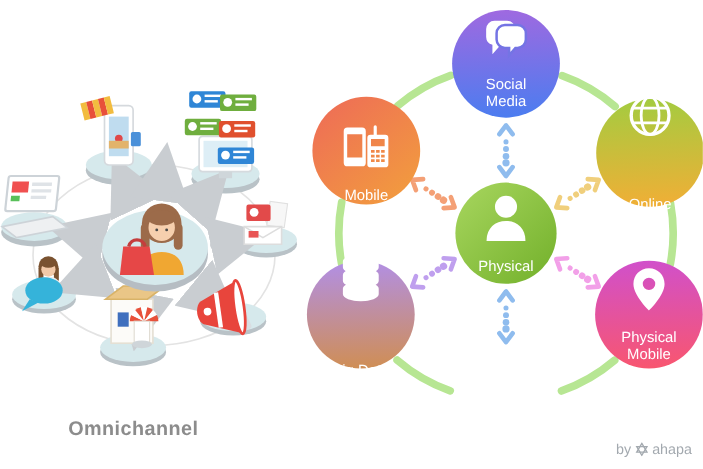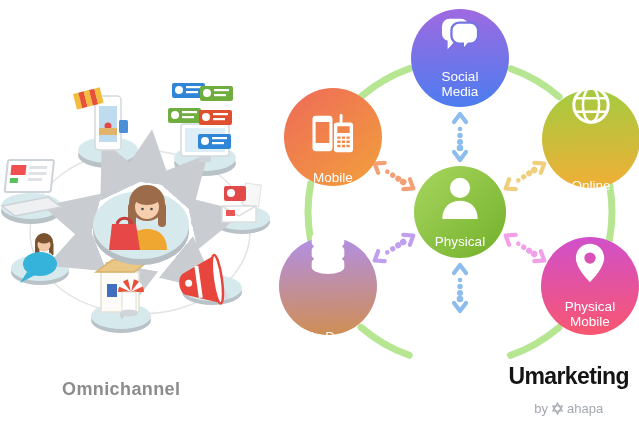--- a/index.html
+++ b/index.html
@@ -341,21 +341,20 @@
     <span class="node-icon">
       <svg width="46" height="44" viewBox="0 0 46 46">
         <circle cx="23" cy="13.5" r="10.5" fill="#fff"></circle>
         <path d="M4.5 46 c0-12.5 8.3-19 18.5-19 s18.5 6.5 18.5 19 z" fill="#fff"></path>
       </svg>
     </span>
     <span class="node-label">Physical</span>
   </div>
 
   <div class="logo">
-    <div class="logo-brand">Umarketing</div>
     <div class="logo-byline">
       <span>by</span>
       <span>
         <svg width="13" height="13" viewBox="0 0 12 12" fill="none" stroke="#a3a9af" stroke-width="1.1">
           <path d="M6 1 L10.3 8.3 H1.7 Z"></path>
           <path d="M6 11 L1.7 3.7 H10.3 Z"></path>
         </svg>
       </span>
       <span>ahapa</span>
     </div>

